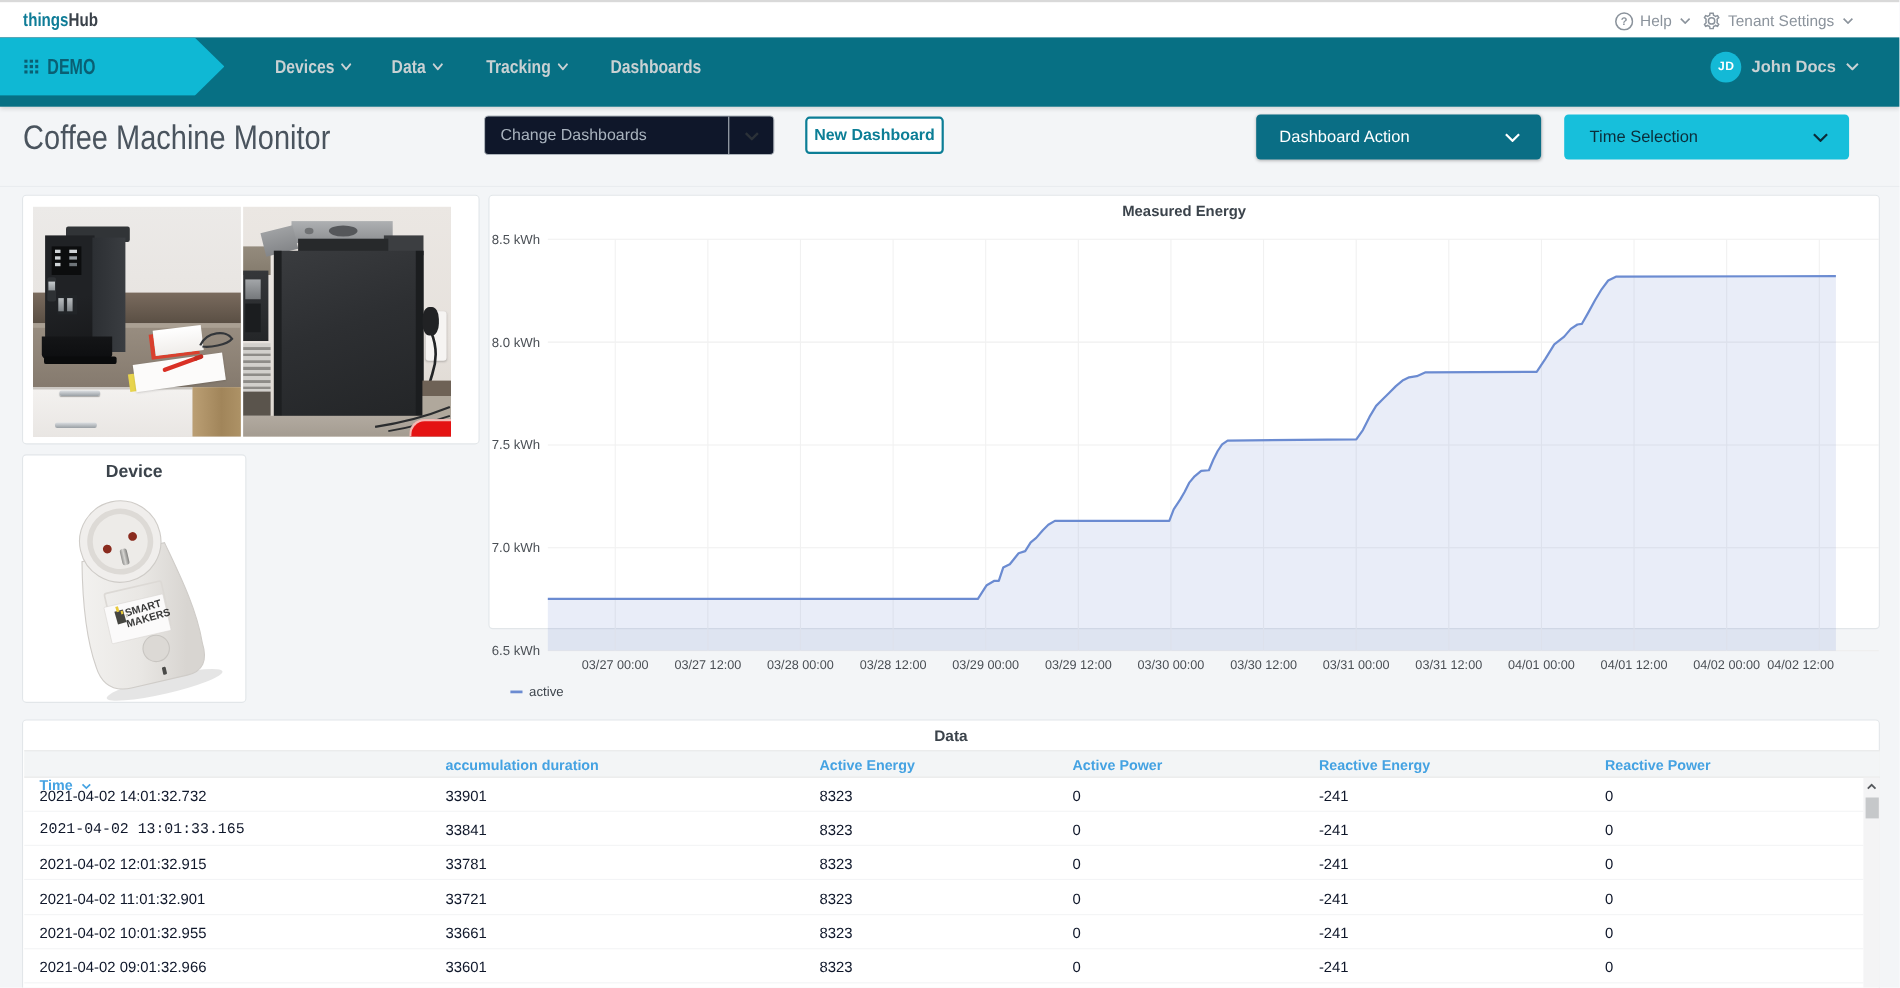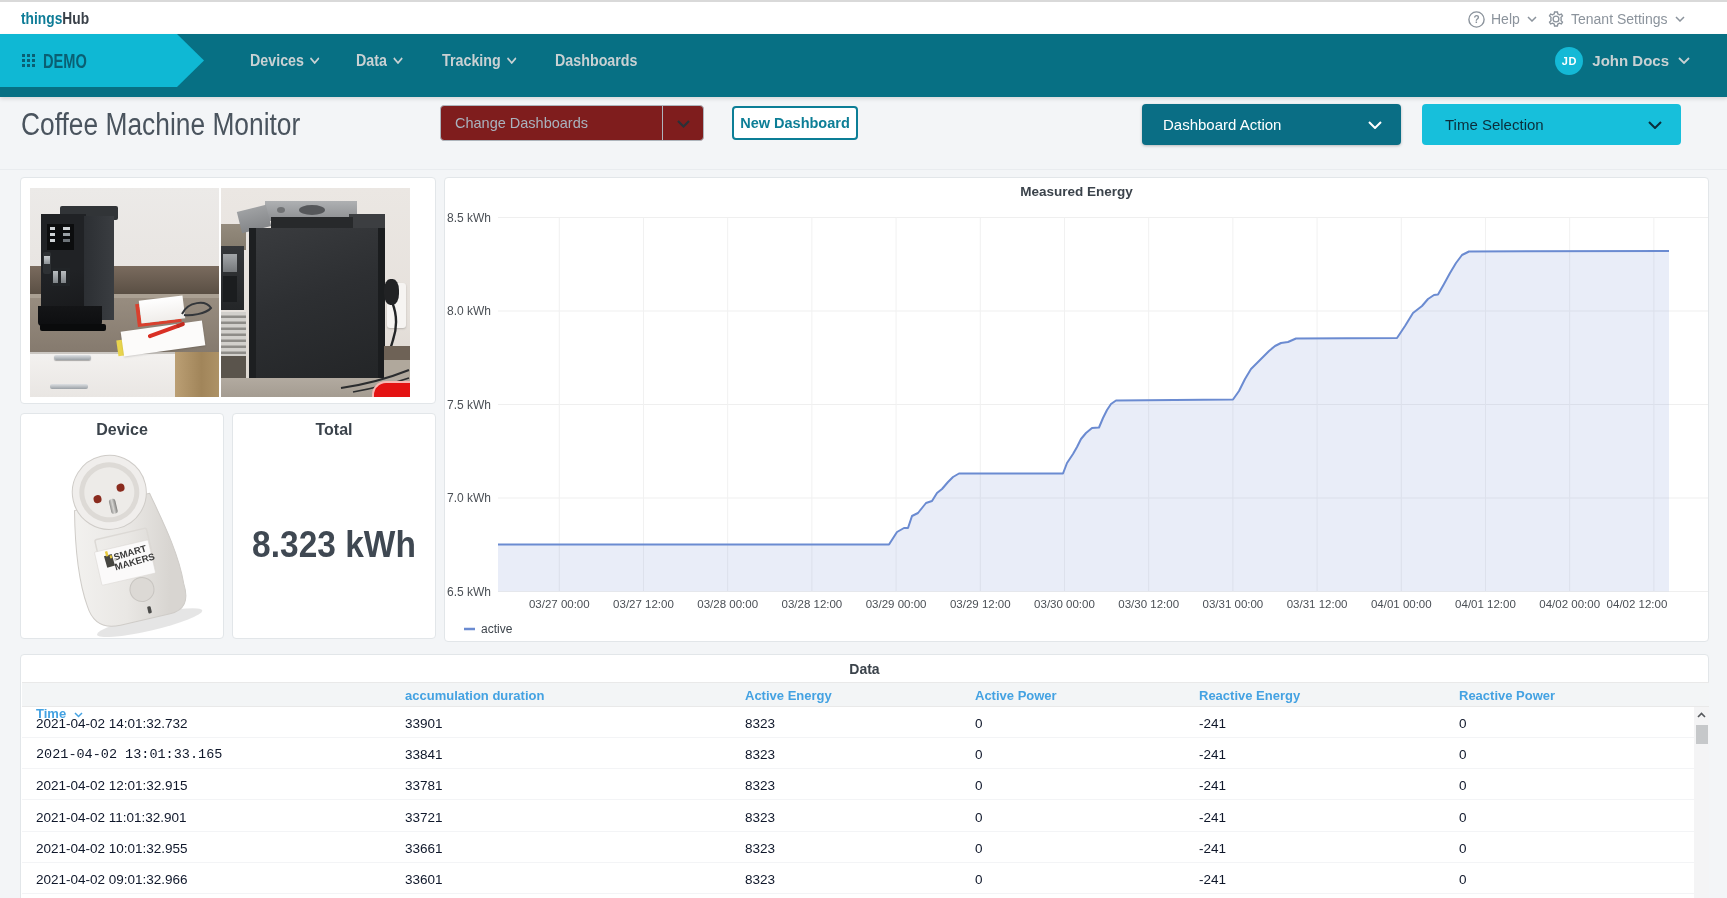--- a/index.html
+++ b/index.html
@@ -21,21 +21,21 @@
 #demoArrow { position:absolute; left:0; top:0; width:204px; height:53px; background:#0fb8d4;
   clip-path:polygon(0 0,177px 0,204px 26.5px,177px 53px,0 53px); }
 #demoTxt { position:absolute; left:43px; top:16px; font-size:20px; font-weight:bold; color:#0a5f73; transform:scaleX(0.73); transform-origin:left; }
 .navitem { position:absolute; top:0; height:53px; display:flex; align-items:center; color:#c9d1d3; font-size:17px; font-weight:bold; transform:scaleX(0.84); transform-origin:left; }
 #user { position:absolute; top:0; right:37px; height:53px; display:flex; align-items:center; }
 #avatar { width:28px; height:28px; border-radius:50%; background:#14b9d6; color:#fff; font-size:11px; font-weight:bold; display:flex; align-items:center; justify-content:center; letter-spacing:0.5px; }
 #username { margin-left:9px; color:#c9d1d3; font-size:15px; font-weight:bold; }
 
 
 #h1 { position:absolute; left:21px; top:107px; font-size:31px; font-weight:400; color:#4a545e; transform:scaleX(0.85); transform-origin:left; }
-#selGroup { position:absolute; left:440px; top:105px; width:264px; height:36px; background:#7f1d1d; border:1px solid #aeb5bc; border-radius:4px; }
+#selGroup { position:absolute; left:440px; top:105px; width:264px; height:36px; background:#0f172a; border:1px solid #aeb5bc; border-radius:4px; }
 #selGroup .ph { position:absolute; left:14px; top:9px; font-size:14.5px; color:#a9b3be; }
 #selGroup .divider { position:absolute; left:221px; top:0; width:1px; height:34px; background:#aeb5bc; }
 #newDash { position:absolute; left:732px; top:106px; width:126px; height:34px; background:#fff; border:2px solid #0c7e96; border-radius:4px; color:#0c7e96; font-size:14.5px; font-weight:bold; display:flex; align-items:center; justify-content:center; }
 #dashAction { position:absolute; left:1142px; top:104px; width:259px; height:41px; background:#0a6e85; border-radius:4px; color:#fff; font-size:15px; display:flex; align-items:center; box-shadow:0 1px 3px rgba(0,0,0,0.25); }
 #timeSel { position:absolute; left:1422px; top:104px; width:259px; height:41px; background:#17bfdb; border-radius:4px; color:#0b2d3a; font-size:15px; display:flex; align-items:center; }
 #sepline { position:absolute; left:0; top:169px; width:1727px; height:1px; background:#e9ecef; }
 
 
 .card { position:absolute; background:#fff; border:1px solid #e2e6e9; border-radius:4px; }
 .cardtitle { width:100%; text-align:center; font-weight:bold; color:#3b434b; }
@@ -256,26 +256,22 @@
           <rect x="-14.5" y="9" width="2" height="3" fill="#e8c93c"></rect>
           <rect x="-11" y="13" width="2" height="3" fill="#c9c9c4"></rect>
         </g>
         <circle cx="10" cy="50" r="12" fill="#dcd9d5"></circle>
         <circle cx="10" cy="50" r="12" fill="none" stroke="#c8c5c1" stroke-width="1"></circle>
         <rect x="11" y="68" width="3.5" height="7" rx="1" fill="#4a4a48"></rect>
       </g>
     </svg>
   </div>
 
-  <div class="card" id="totCard" style="left:232px; top:413px; width:204px; height:226px;">
-    <div class="cardtitle" style="margin-top:7px; font-size:16px;">Total</div>
-    <div style="position:absolute; left:0; top:110px; width:100%; text-align:center; font-size:36px; font-weight:bold; color:#3f4852; white-space:nowrap; transform:scaleX(0.93);">8.323 kWh</div>
-  </div>
-
-  <div class="card" id="chartCard" style="left:444px; top:177px; width:1265px; height:465px;">
+
+  <div class="card" id="chartCard" style="left:444px; top:177px; width:1265px; height:395px;">
     <div class="cardtitle" style="margin-top:6px; font-size:13.5px;">Measured Energy</div>
     <svg id="chart" style="position:absolute; left:0; top:0;" width="1263" height="463" viewBox="0 0 1263 463">
         <line x1="53" y1="39.5" x2="1263.5" y2="39.5" stroke="#efefef" stroke-width="1"></line>
         <text x="46" y="43.5" font-size="12" fill="#4a4f55" text-anchor="end">8.5 kWh</text>
         <line x1="53" y1="133" x2="1263.5" y2="133" stroke="#efefef" stroke-width="1"></line>
         <text x="46" y="137" font-size="12" fill="#4a4f55" text-anchor="end">8.0 kWh</text>
         <line x1="53" y1="226.5" x2="1263.5" y2="226.5" stroke="#efefef" stroke-width="1"></line>
         <text x="46" y="230.5" font-size="12" fill="#4a4f55" text-anchor="end">7.5 kWh</text>
         <line x1="53" y1="320" x2="1263.5" y2="320" stroke="#efefef" stroke-width="1"></line>
         <text x="46" y="324" font-size="12" fill="#4a4f55" text-anchor="end">7.0 kWh</text>

